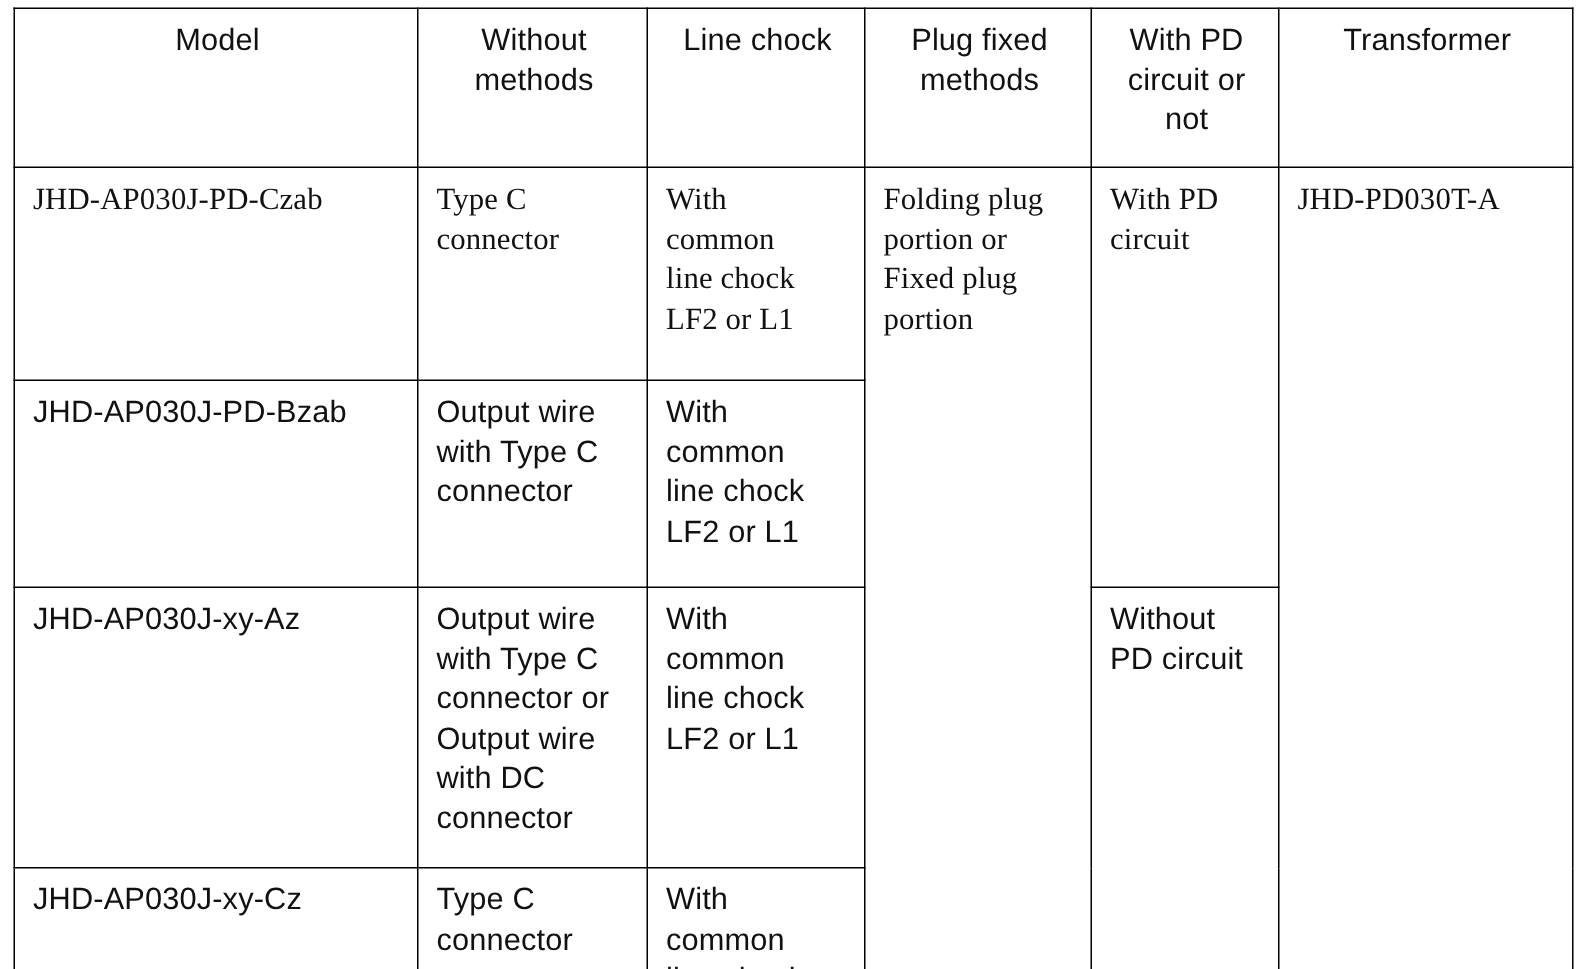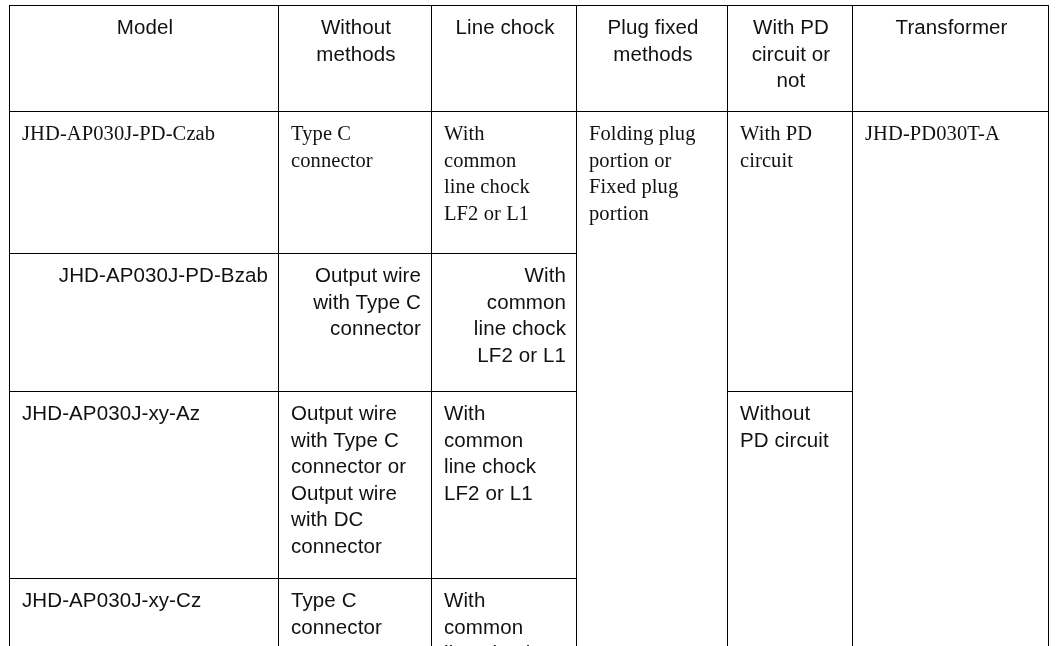--- a/index.html
+++ b/index.html
@@ -43,21 +43,21 @@
   
   col.c1 { width: 269px; }
   col.c2 { width: 153px; }
   col.c3 { width: 145px; }
   col.c4 { width: 151px; }
   col.c5 { width: 125px; }
   col.c6 { width: 196px; }
 
   tr.header-row td { height: 89px; text-align: center; }
   tr.row-1 td { height: 125px; font-family: Liberation Serif, serif; }
-  tr.row-2 td { height: 121px; text-align: right; }
+  tr.row-2 td { height: 121px; }
   tr.row-3 td { height: 170px; }
   tr.row-4 td { height: 126px; }
 
   .cell-text {
     display: block;
     white-space: pre-line;
   }
 </style>
 </head>
 <body>

